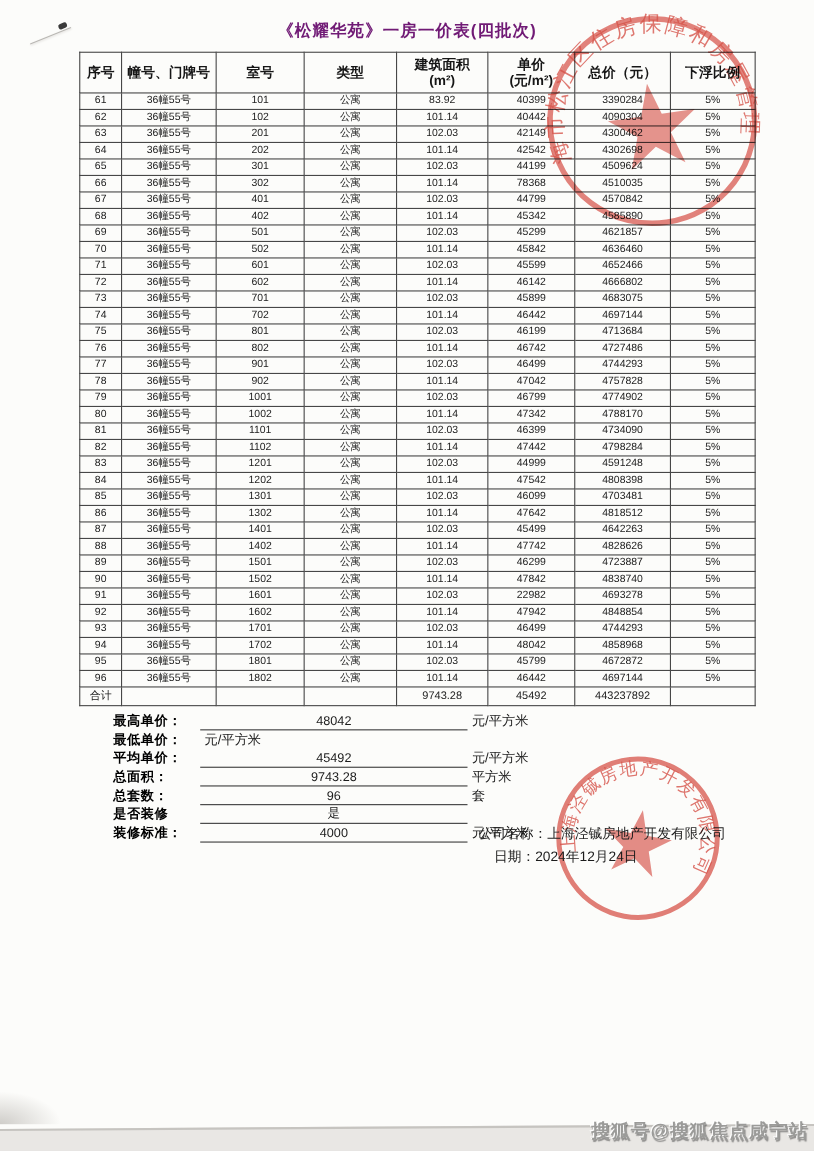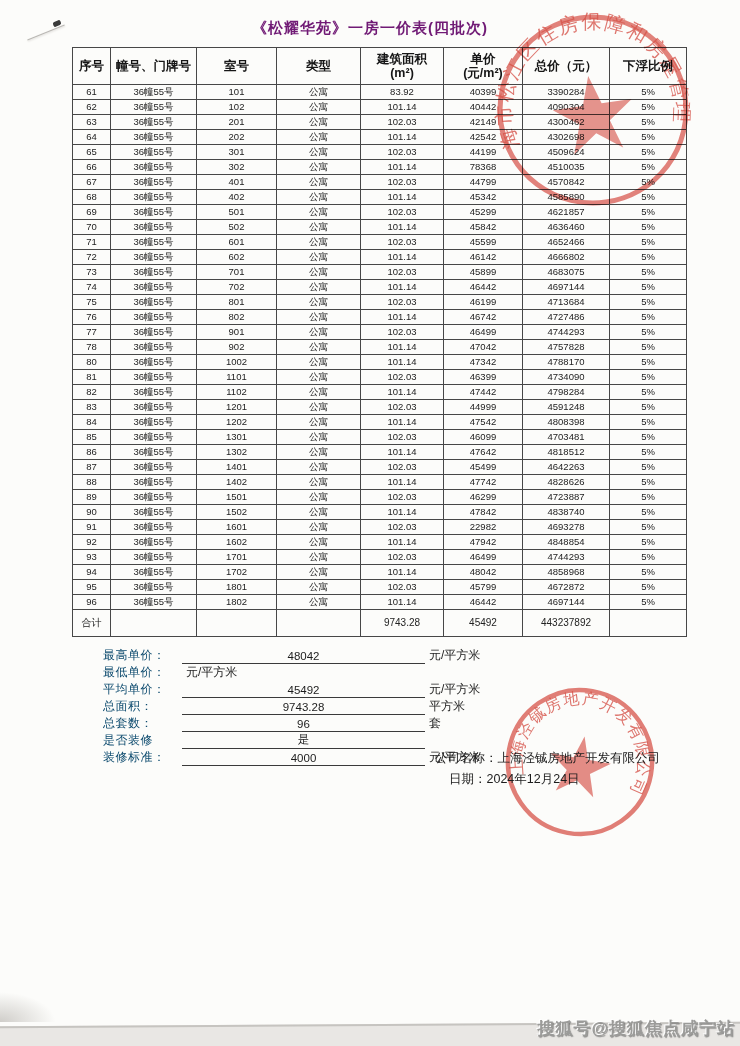--- a/index.html
+++ b/index.html
@@ -23,25 +23,25 @@
     font-size:15px; font-weight:bold; letter-spacing:1px; color:#701a75; }
 
   table.price { position:absolute; left:72px; top:47px; width:614px;
     border-collapse:collapse; table-layout:fixed; z-index:1; }
   table.price th, table.price td {
     border:1px solid #474747; text-align:center; vertical-align:middle;
     padding:0; overflow:hidden; }
   table.price th { height:37px; font-size:12.5px; font-weight:bold;
     line-height:1.15; white-space:pre-line; color:#161616; }
   table.price td { height:15px; font-size:9.5px; line-height:1; color:#222; }
-  table.price tr.total-row td { height:27px; font-size:10px; }
+  table.price tr.total-row td { height:17px; font-size:10px; }
 
   .summary { position:absolute; left:103px; top:647px; z-index:1; }
   .summary-line { display:flex; align-items:flex-end; height:17px; font-size:12px; }
-  .summary-label { width:79px; color:#0c4a6e; letter-spacing:0.5px; }
+  .summary-label { width:79px; color:#000000; letter-spacing:0.5px;font-weight:bold; }
   .summary-value { width:243px; border-bottom:1px solid #3a3a3a; text-align:center;
     font-size:11.5px; padding-bottom:1px; }
   .summary-unit { margin-left:4px; font-size:12px; }
 
   .footer { position:absolute; left:435px; top:750px; z-index:3; font-size:12.5px; }
   .footer .line2 { margin-top:4px; padding-left:14px; }
 
   .stamp { position:absolute; mix-blend-mode:multiply; pointer-events:none; }
   .stamp-top { left:492px; top:5px; z-index:2; transform:rotate(-8deg); }
   .stamp-bottom { left:501px; top:682px; z-index:2; transform:rotate(10deg); }
@@ -260,20 +260,30 @@
           <td>78</td>
           <td>36幢55号</td>
           <td>902</td>
           <td>公寓</td>
           <td>101.14</td>
           <td>47042</td>
           <td>4757828</td>
           <td>5%</td>
         </tr>
         <tr>
+          <td>79</td>
+          <td>36幢55号</td>
+          <td>1001</td>
+          <td>公寓</td>
+          <td>102.03</td>
+          <td>46799</td>
+          <td>4774902</td>
+          <td>5%</td>
+        </tr>
+        <tr>
           <td>80</td>
           <td>36幢55号</td>
           <td>1002</td>
           <td>公寓</td>
           <td>101.14</td>
           <td>47342</td>
           <td>4788170</td>
           <td>5%</td>
         </tr>
         <tr>

